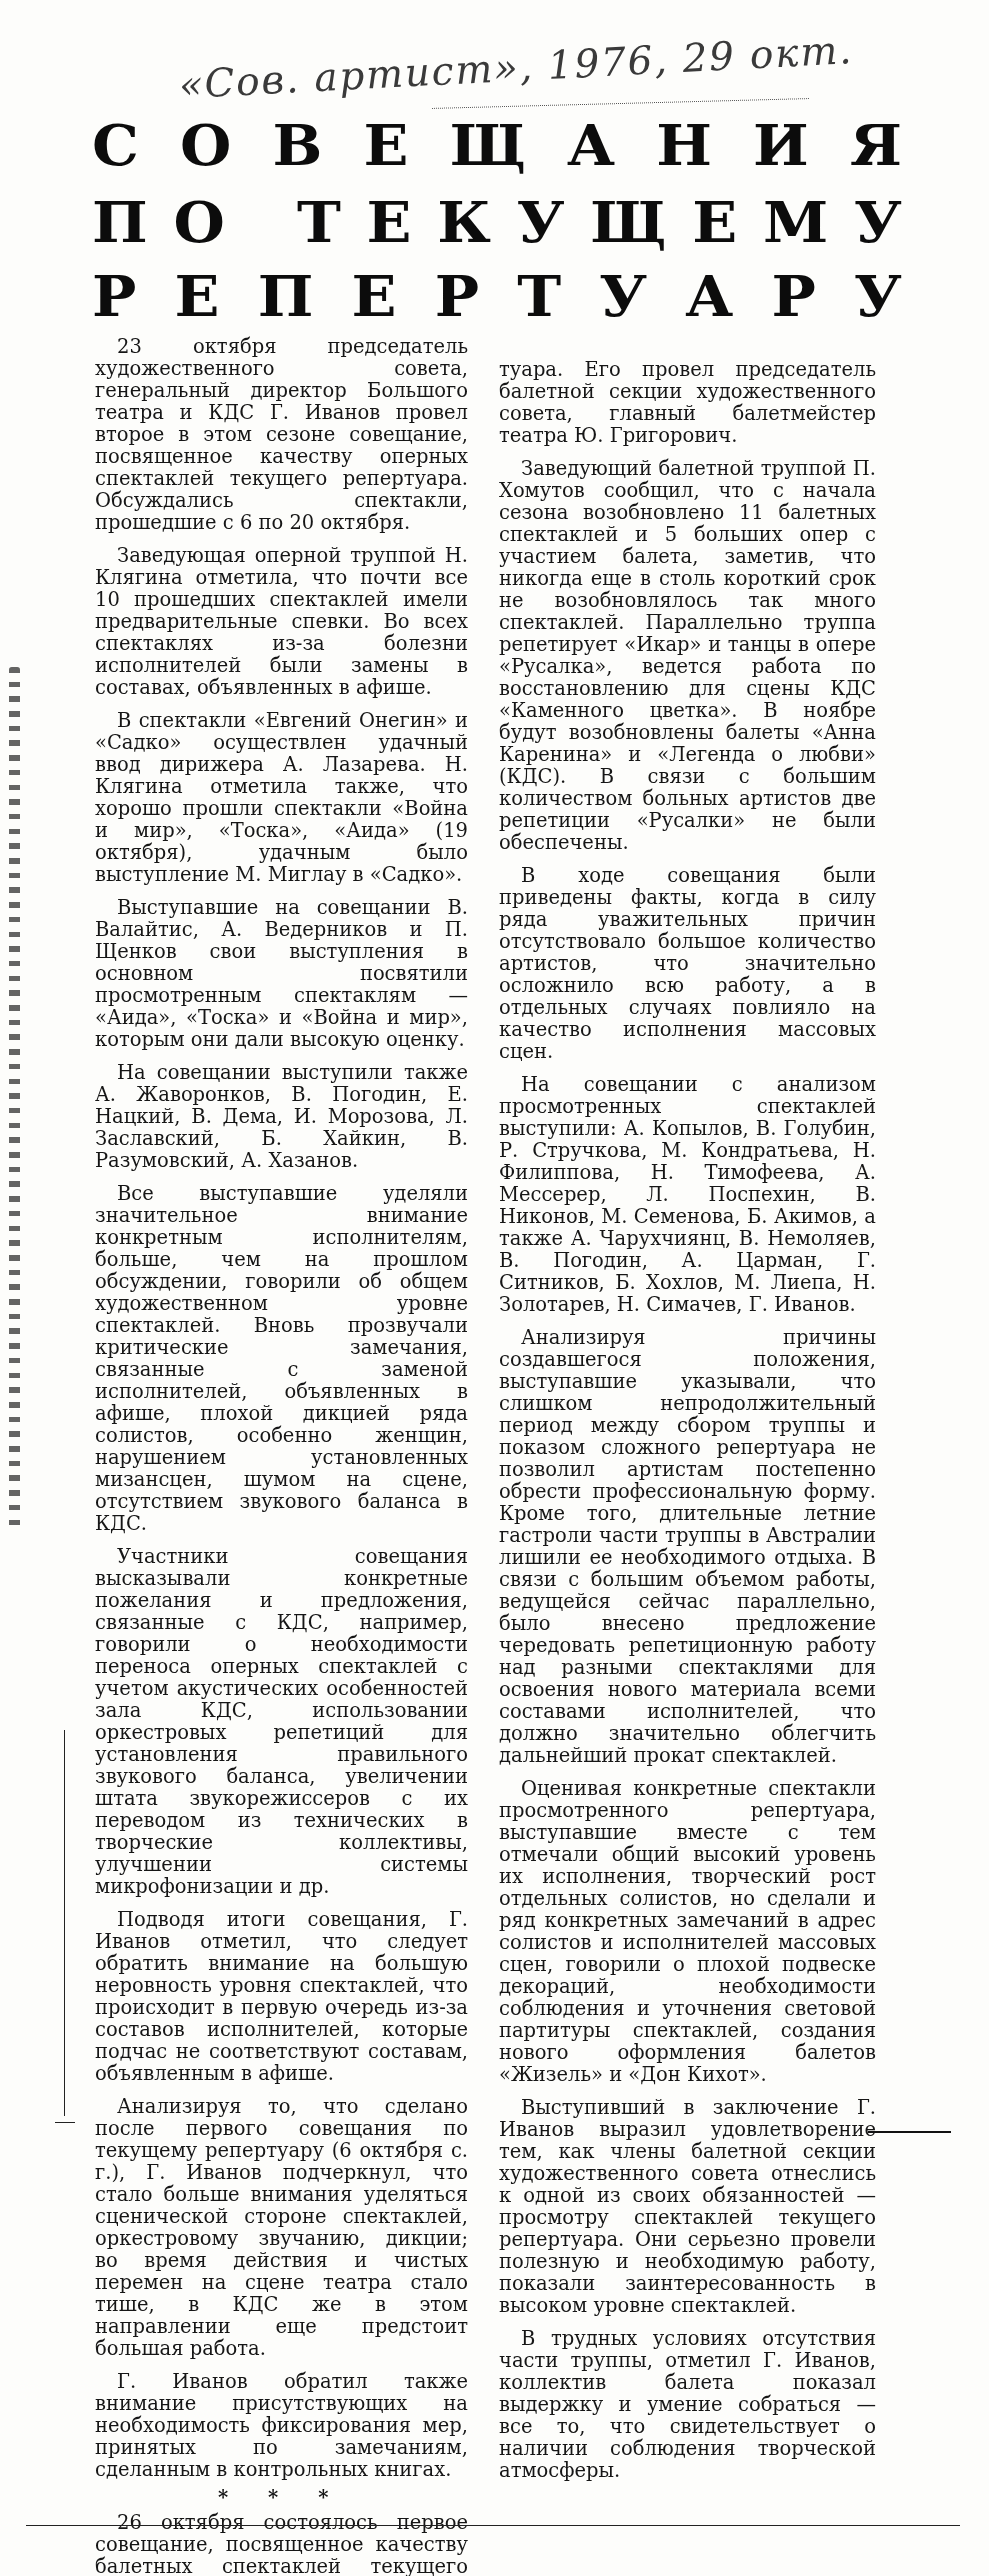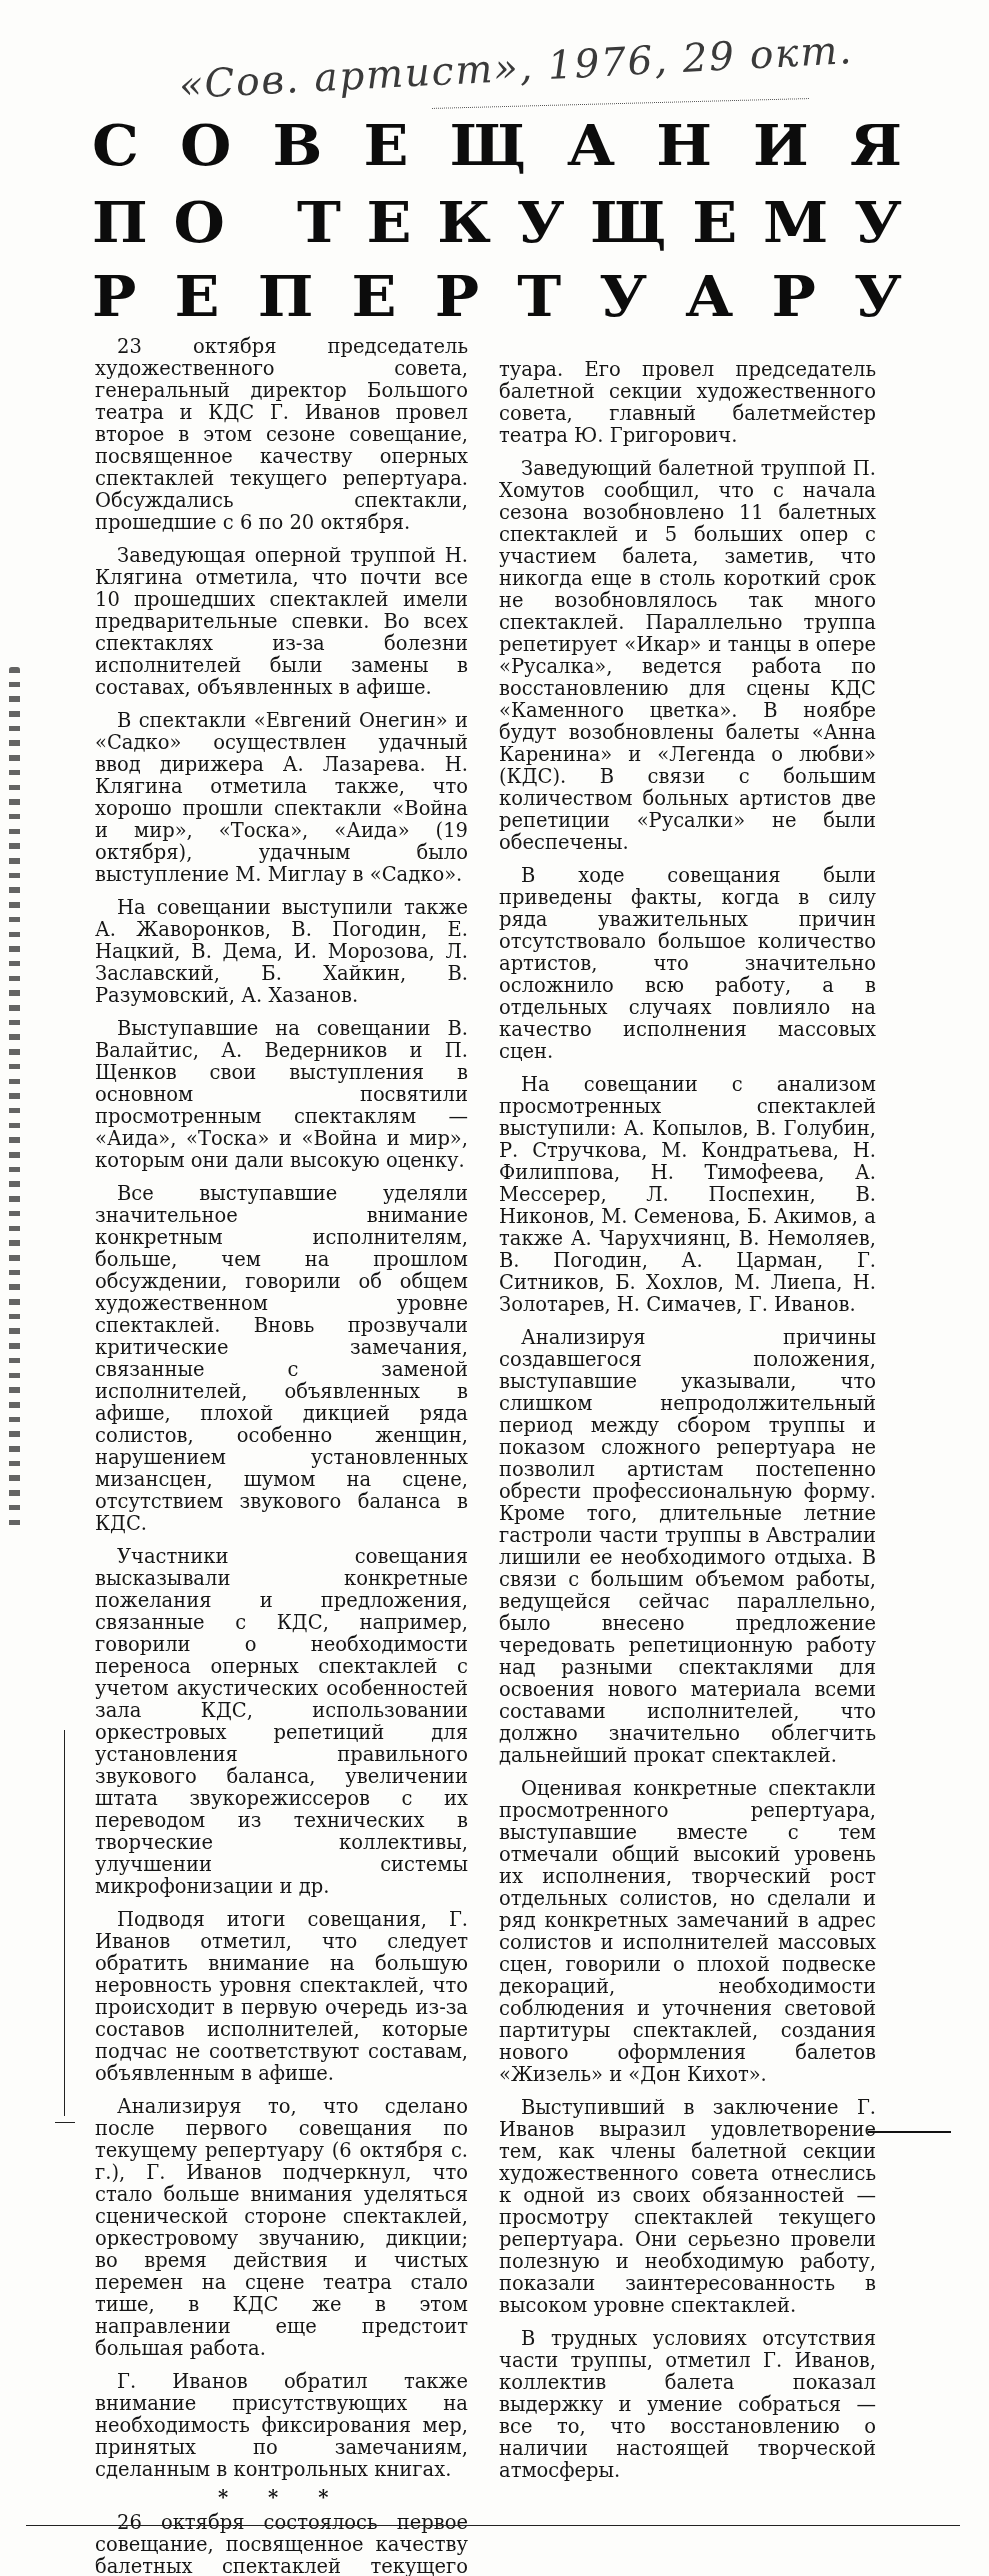--- a/index.html
+++ b/index.html
@@ -97,36 +97,36 @@
       <span>А</span>
       <span>Р</span>
       <span>У</span>
     </div>
 </div>
 
 <div class="col col-left">
   <p>23 октября председатель художественного совета, генеральный директор Большого театра и КДС Г. Иванов провел второе в этом сезоне совещание, посвященное качеству оперных спектаклей текущего репертуара. Обсуждались спектакли, прошедшие с 6 по 20 октября.</p>
   <p>Заведующая оперной труппой Н. Клягина отметила, что почти все 10 прошедших спектаклей имели предварительные спевки. Во всех спектаклях из-за болезни исполнителей были замены в составах, объявленных в афише.</p>
   <p>В спектакли «Евгений Онегин» и «Садко» осуществлен удачный ввод дирижера А. Лазарева. Н. Клягина отметила также, что хорошо прошли спектакли «Война и мир», «Тоска», «Аида» (19 октября), удачным было выступление М. Миглау в «Садко».</p>
+  <p>Выступавшие на совещании В. Валайтис, А. Ведерников и П. Щенков свои выступления в основном посвятили просмотренным спектаклям — «Аида», «Тоска» и «Война и мир», которым они дали высокую оценку.</p>
   <p>На совещании выступили также А. Жаворонков, В. Погодин, Е. Нацкий, В. Дема, И. Морозова, Л. Заславский, Б. Хайкин, В. Разумовский, А. Хазанов.</p>
-  <p>Выступавшие на совещании В. Валайтис, А. Ведерников и П. Щенков свои выступления в основном посвятили просмотренным спектаклям — «Аида», «Тоска» и «Война и мир», которым они дали высокую оценку.</p>
   <p>Все выступавшие уделяли значительное внимание конкретным исполнителям, больше, чем на прошлом обсуждении, говорили об общем художественном уровне спектаклей. Вновь прозвучали критические замечания, связанные с заменой исполнителей, объявленных в афише, плохой дикцией ряда солистов, особенно женщин, нарушением установленных мизансцен, шумом на сцене, отсутствием звукового баланса в КДС.</p>
   <p>Участники совещания высказывали конкретные пожелания и предложения, связанные с КДС, например, говорили о необходимости переноса оперных спектаклей с учетом акустических особенностей зала КДС, использовании оркестровых репетиций для установления правильного звукового баланса, увеличении штата звукорежиссеров с их переводом из технических в творческие коллективы, улучшении системы микрофонизации и др.</p>
   <p>Подводя итоги совещания, Г. Иванов отметил, что следует обратить внимание на большую неровность уровня спектаклей, что происходит в первую очередь из-за составов исполнителей, которые подчас не соответствуют составам, объявленным в афише.</p>
   <p>Анализируя то, что сделано после первого совещания по текущему репертуару (6 октября с. г.), Г. Иванов подчеркнул, что стало больше внимания уделяться сценической стороне спектаклей, оркестровому звучанию, дикции; во время действия и чистых перемен на сцене театра стало тише, в КДС же в этом направлении еще предстоит большая работа.</p>
   <p>Г. Иванов обратил также внимание присутствующих на необходимость фиксирования мер, принятых по замечаниям, сделанным в контрольных книгах.</p>
   <div class="stars">* * *</div>
   <p>26 октября состоялось первое совещание, посвященное качеству балетных спектаклей текущего репер-</p>
 </div>
 
 <div class="col col-right">
   <p class="noindent">туара. Его провел председатель балетной секции художественного совета, главный балетмейстер театра Ю. Григорович.</p>
   <p>Заведующий балетной труппой П. Хомутов сообщил, что с начала сезона возобновлено 11 балетных спектаклей и 5 больших опер с участием балета, заметив, что никогда еще в столь короткий срок не возобновлялось так много спектаклей. Параллельно труппа репетирует «Икар» и танцы в опере «Русалка», ведется работа по восстановлению для сцены КДС «Каменного цветка». В ноябре будут возобновлены балеты «Анна Каренина» и «Легенда о любви» (КДС). В связи с большим количеством больных артистов две репетиции «Русалки» не были обеспечены.</p>
   <p>В ходе совещания были приведены факты, когда в силу ряда уважительных причин отсутствовало большое количество артистов, что значительно осложнило всю работу, а в отдельных случаях повлияло на качество исполнения массовых сцен.</p>
   <p>На совещании с анализом просмотренных спектаклей выступили: А. Копылов, В. Голубин, Р. Стручкова, М. Кондратьева, Н. Филиппова, Н. Тимофеева, А. Мессерер, Л. Поспехин, В. Никонов, М. Семенова, Б. Акимов, а также А. Чарухчиянц, В. Немоляев, В. Погодин, А. Царман, Г. Ситников, Б. Хохлов, М. Лиепа, Н. Золотарев, Н. Симачев, Г. Иванов.</p>
   <p>Анализируя причины создавшегося положения, выступавшие указывали, что слишком непродолжительный период между сбором труппы и показом сложного репертуара не позволил артистам постепенно обрести профессиональную форму. Кроме того, длительные летние гастроли части труппы в Австралии лишили ее необходимого отдыха. В связи с большим объемом работы, ведущейся сейчас параллельно, было внесено предложение чередовать репетиционную работу над разными спектаклями для освоения нового материала всеми составами исполнителей, что должно значительно облегчить дальнейший прокат спектаклей.</p>
   <p>Оценивая конкретные спектакли просмотренного репертуара, выступавшие вместе с тем отмечали общий высокий уровень их исполнения, творческий рост отдельных солистов, но сделали и ряд конкретных замечаний в адрес солистов и исполнителей массовых сцен, говорили о плохой подвеске декораций, необходимости соблюдения и уточнения световой партитуры спектаклей, создания нового оформления балетов «Жизель» и «Дон Кихот».</p>
   <p>Выступивший в заключение Г. Иванов выразил удовлетворение тем, как члены балетной секции художественного совета отнеслись к одной из своих обязанностей — просмотру спектаклей текущего репертуара. Они серьезно провели полезную и необходимую работу, показали заинтересованность в высоком уровне спектаклей.</p>
-  <p>В трудных условиях отсутствия части труппы, отметил Г. Иванов, коллектив балета показал выдержку и умение собраться — все то, что восстановлению о наличии настоящей творческой атмосферы.</p>
+  <p>В трудных условиях отсутствия части труппы, отметил Г. Иванов, коллектив балета показал выдержку и умение собраться — все то, что свидетельствует о наличии соблюдения творческой атмосферы.</p>
 </div>
 
 <div class="rule-bottom"></div>
 
 
 </body></html>

